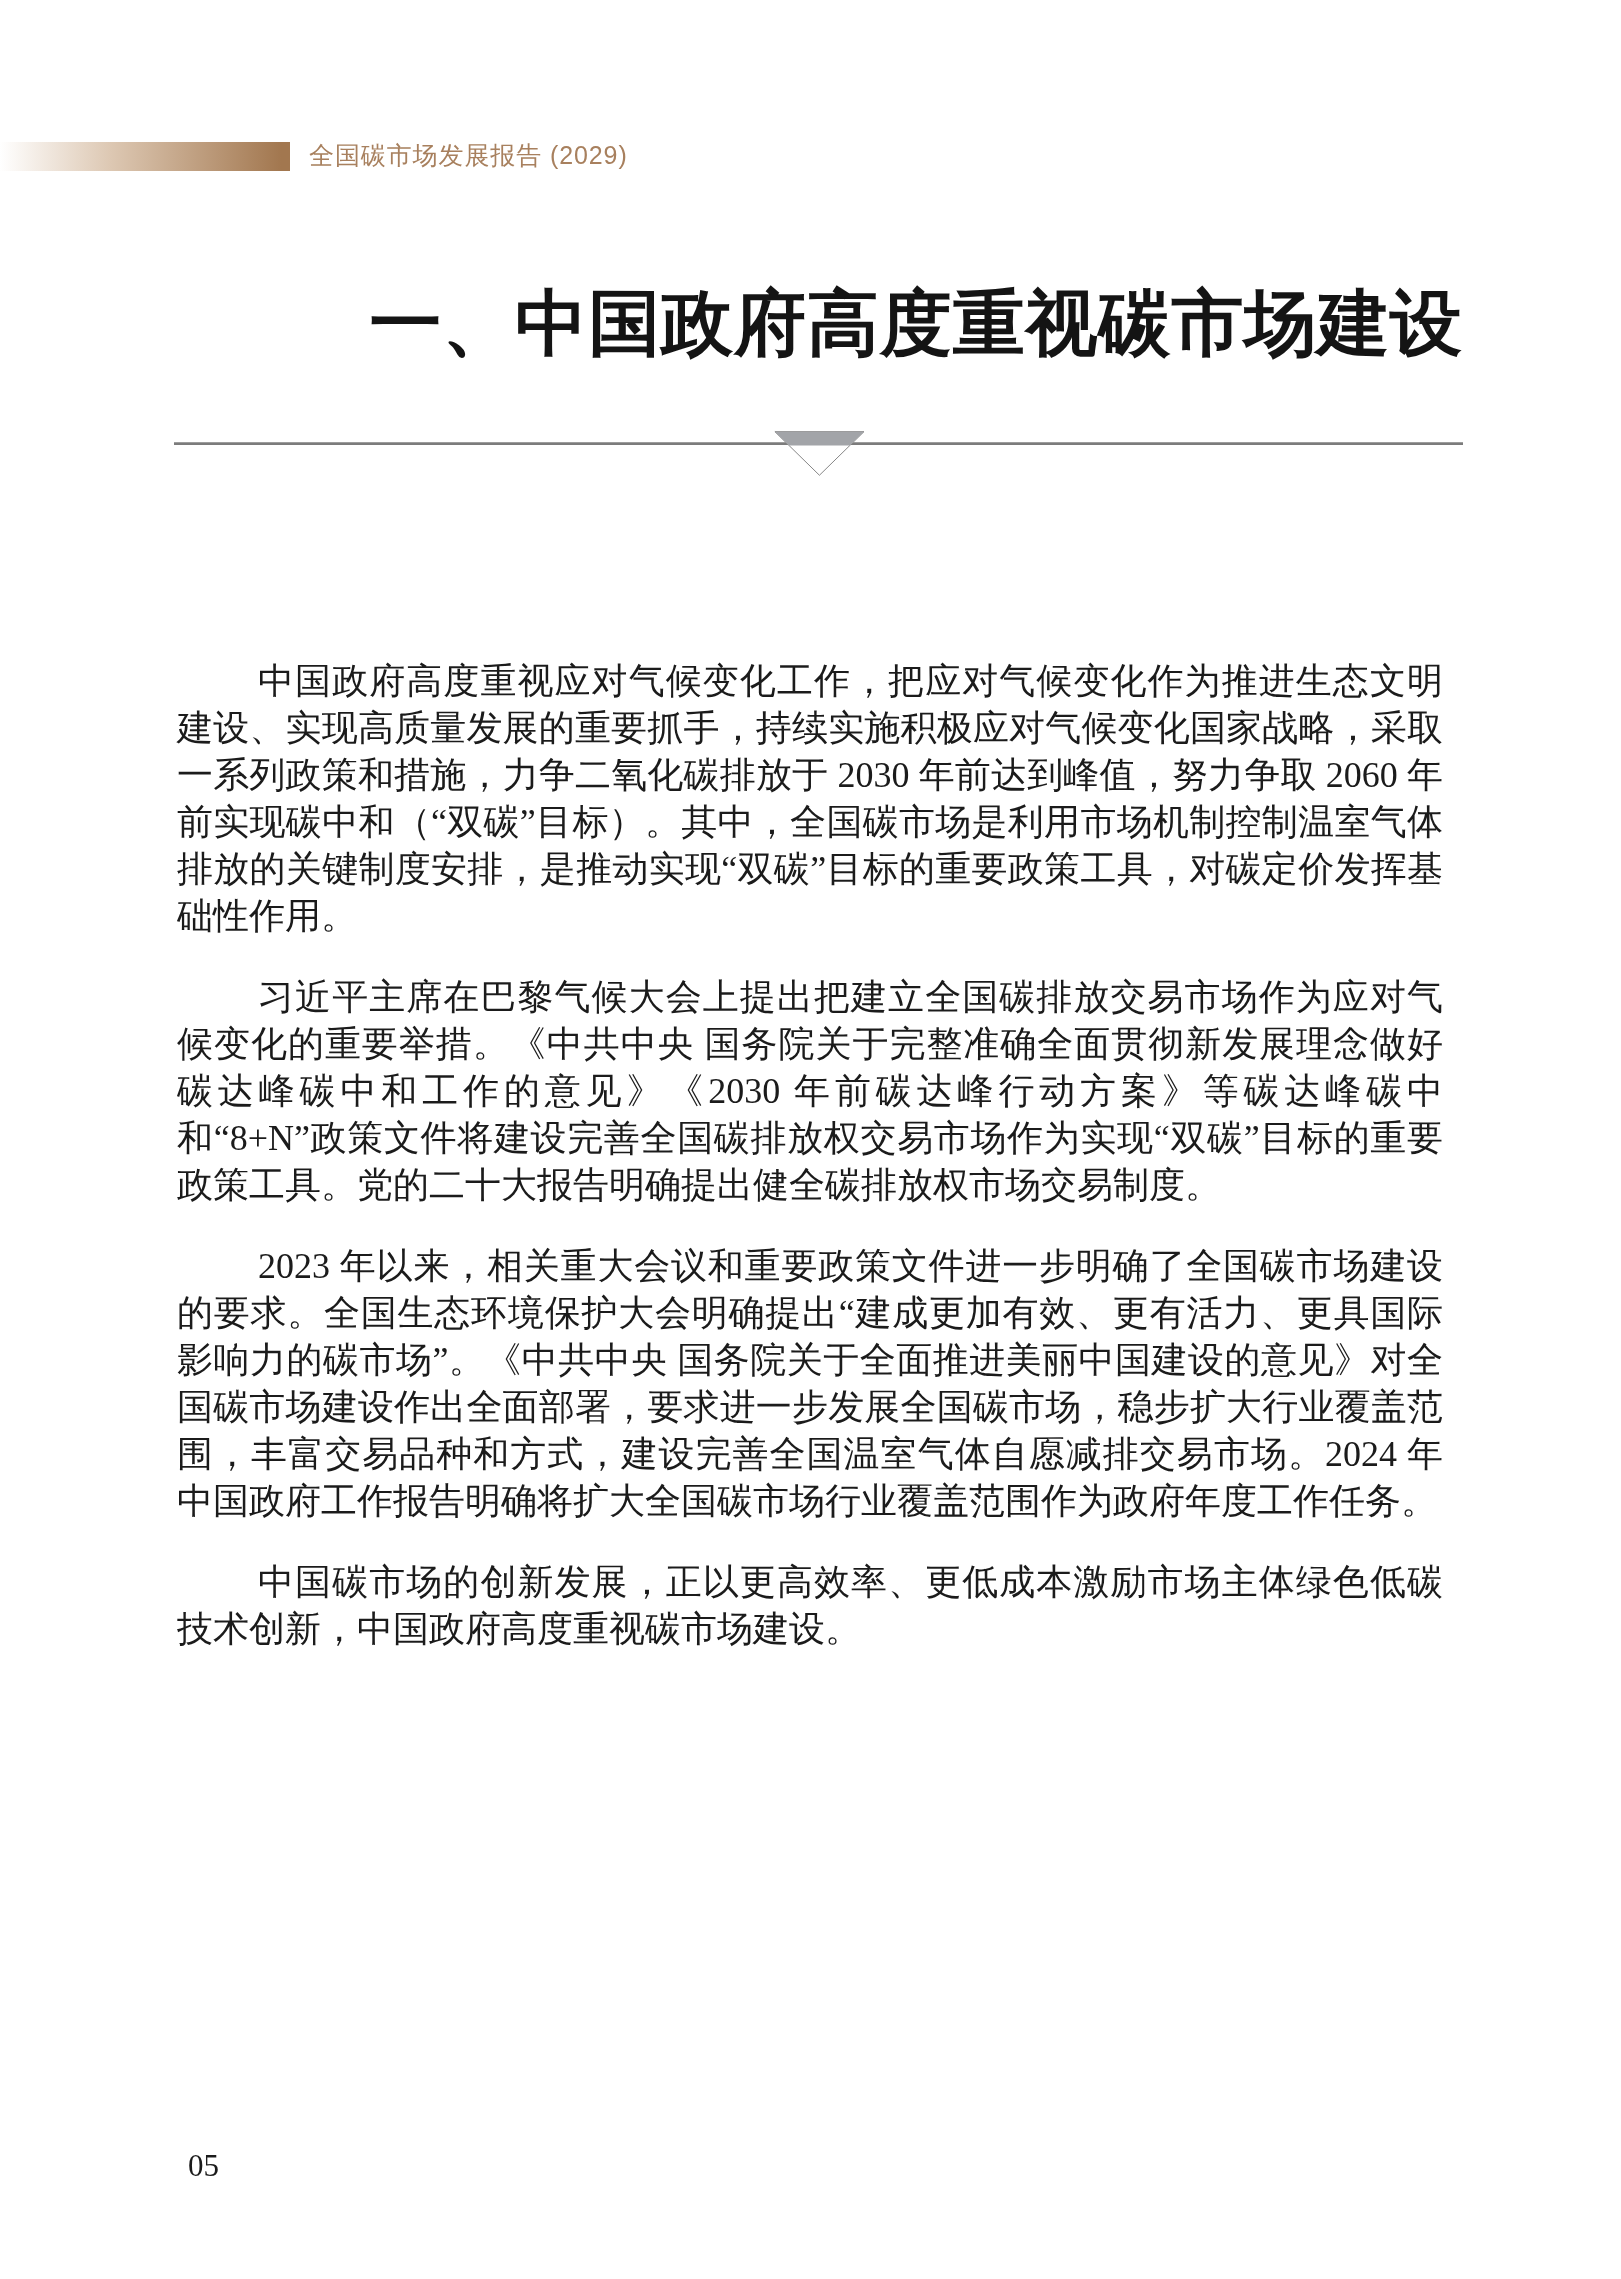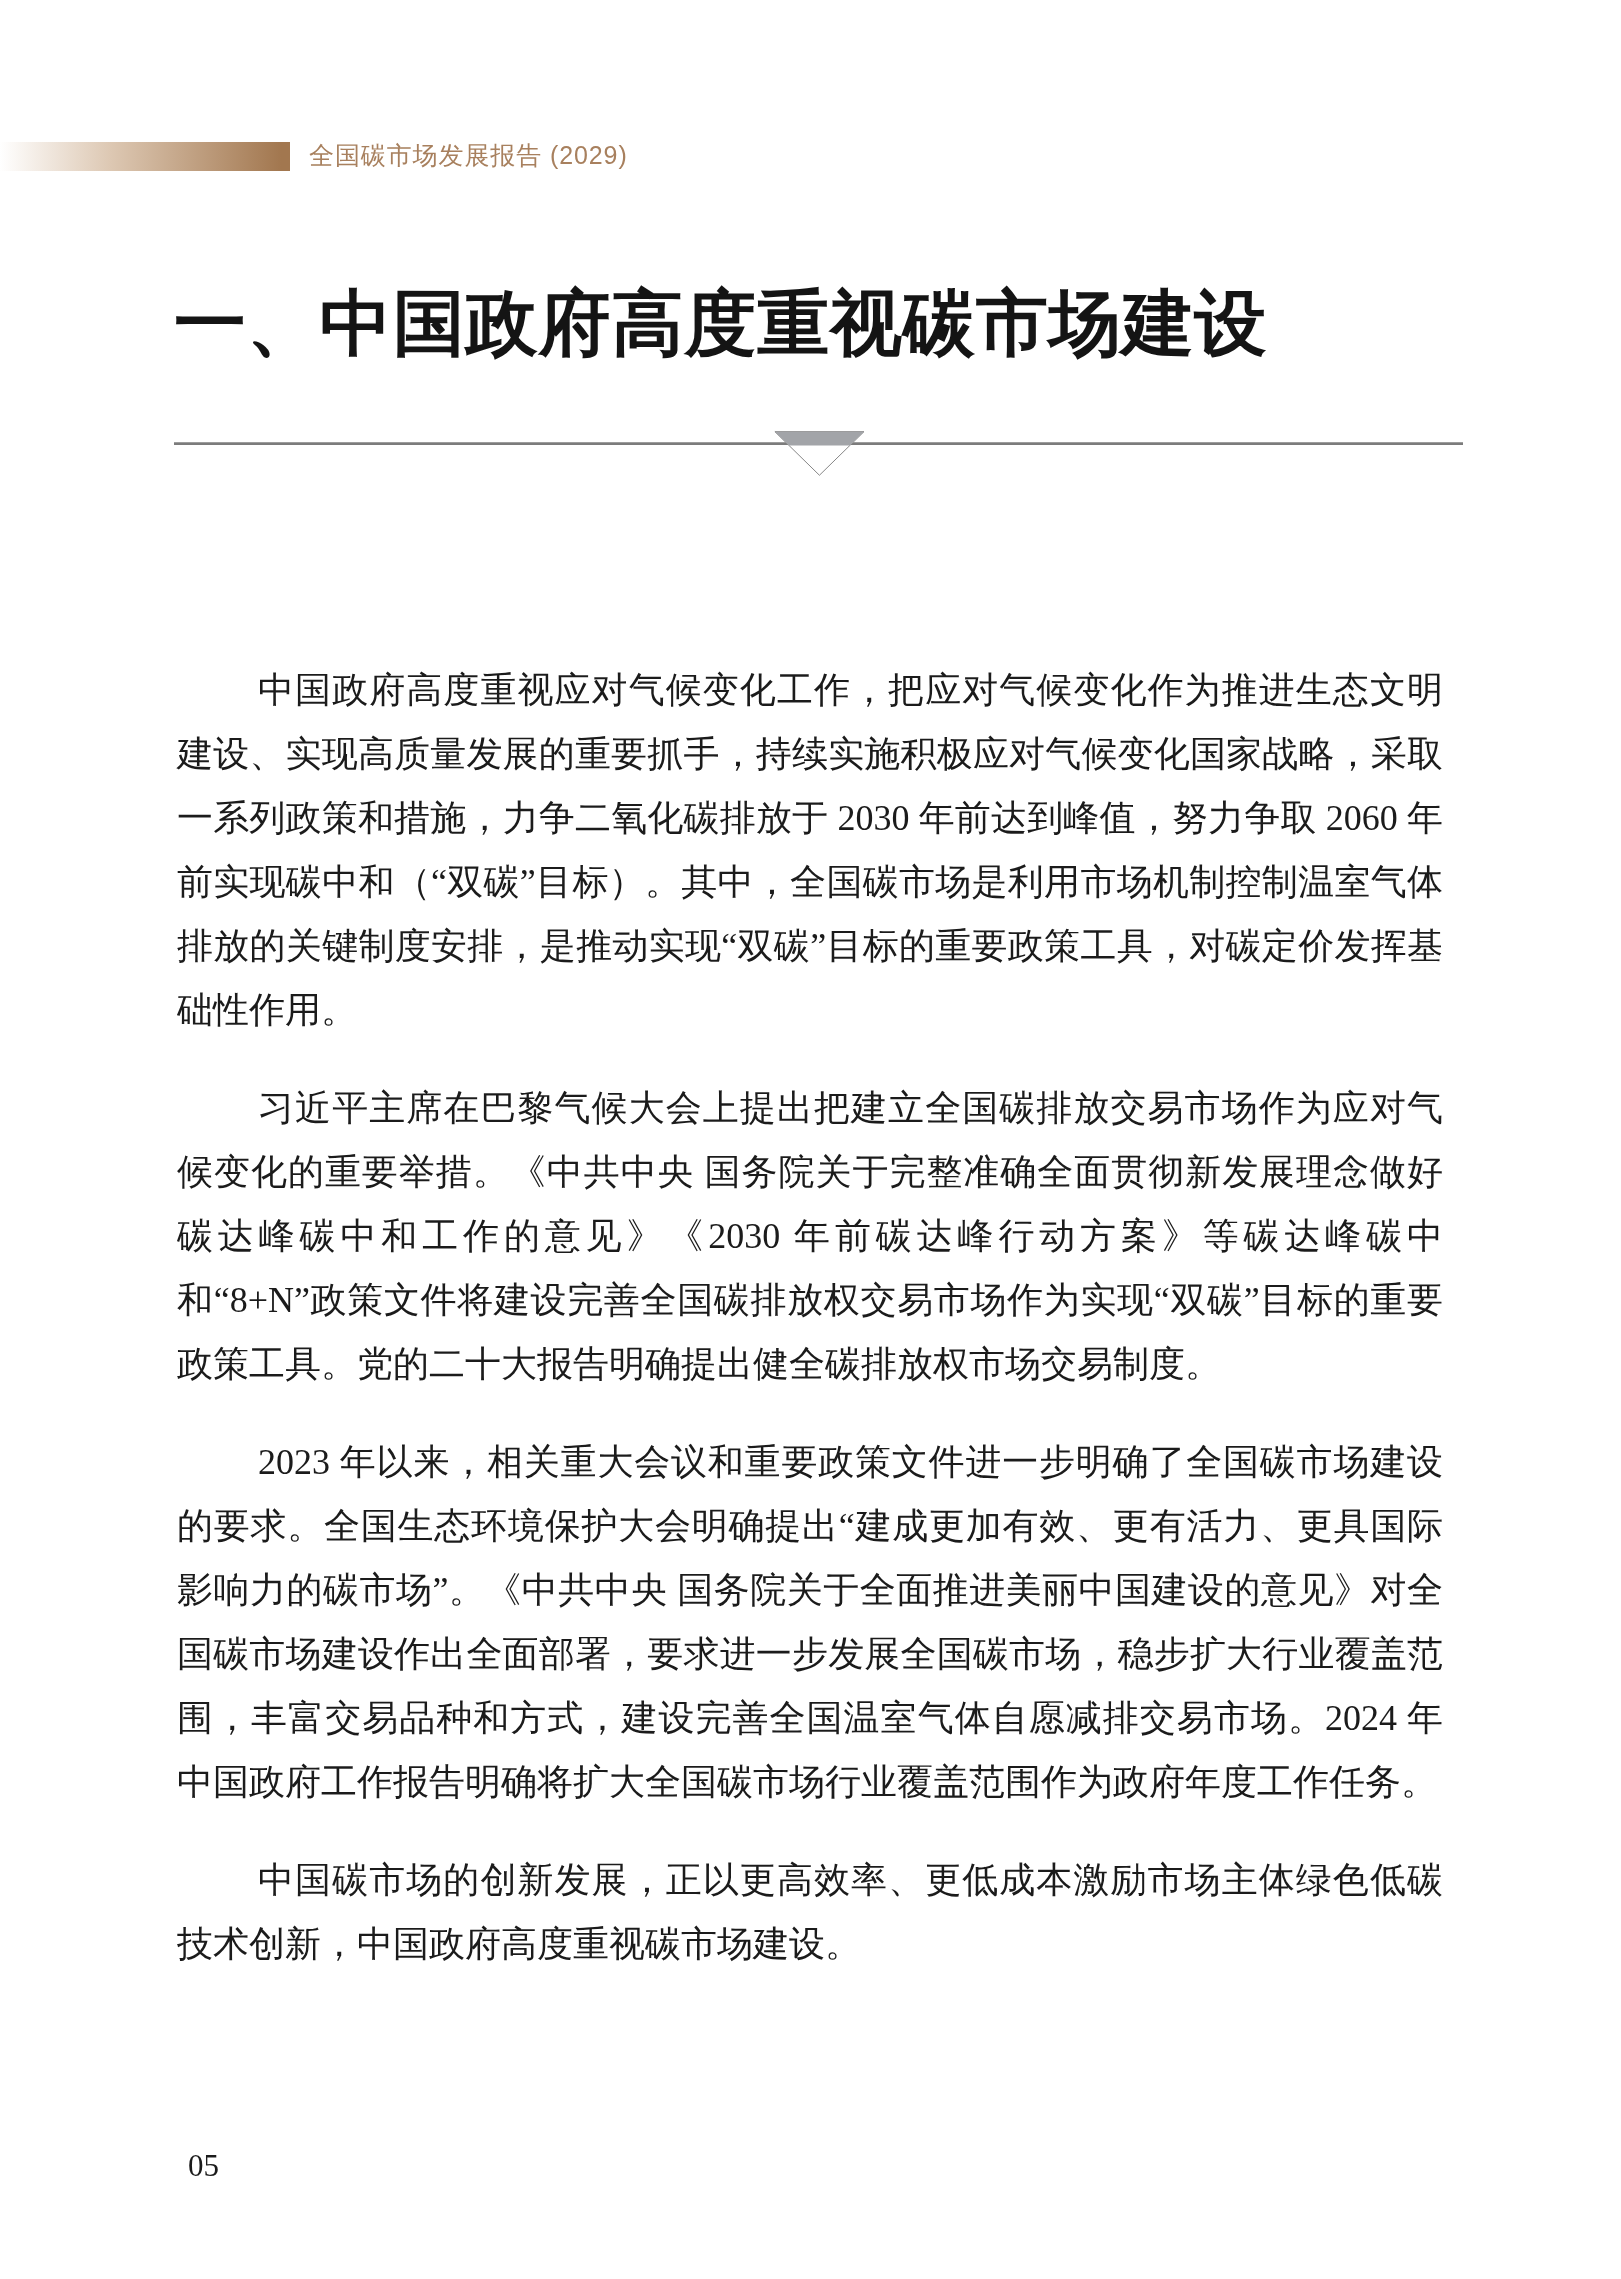--- a/index.html
+++ b/index.html
@@ -46,21 +46,21 @@
     font-size: 25px;
     letter-spacing: 0.9px;
     color: var(--header-text);
     white-space: nowrap;
   }
   .section-heading {
     position: absolute;
     left: 174px;
     top: 281px;
     width: 1289px;
-    text-align: left;
+    text-align: right;
     font-family: "Liberation Serif", "DejaVu Serif", serif;
     font-size: 72px;
     line-height: 87px;
     font-weight: 900;
     color: var(--heading-color);
     letter-spacing: 0.9px;
     white-space: nowrap;
   }
   .divider {
     position: absolute;
@@ -71,21 +71,21 @@
   }
   .divider svg { display: block; width: 1289px; height: 56px; }
   .body-text {
     position: absolute;
     left: 177px;
     top: 658px;
     width: 1266px;
   }
   .body-text p {
     font-size: 36px;
-    line-height: 64px;
+    line-height: 47px;
     text-indent: 81px;
     text-align: justify;
     color: var(--body-text);
     margin: 0 0 34px 0;
     font-family: "Liberation Serif", "DejaVu Serif", serif;
   }
   .page-number {
     position: absolute;
     left: 188px;
     top: 2148px;

